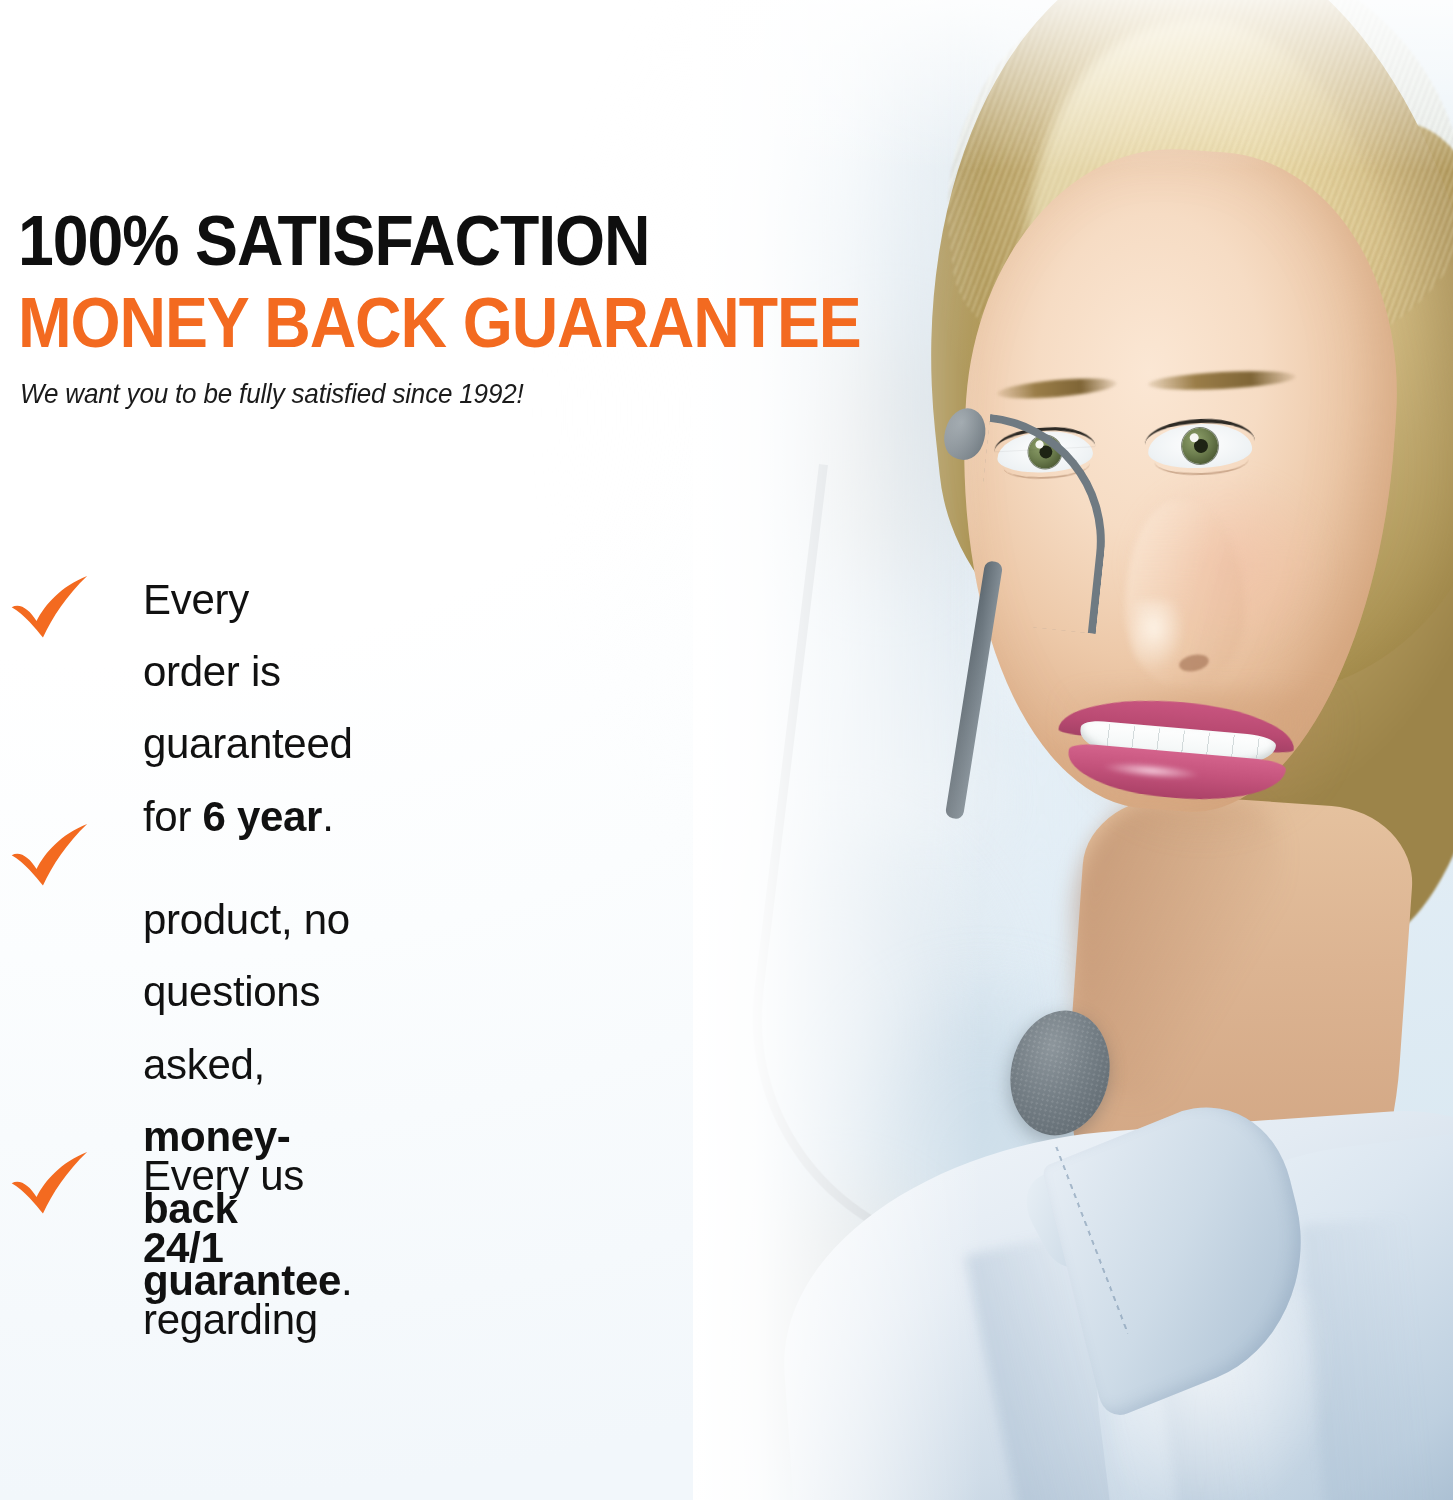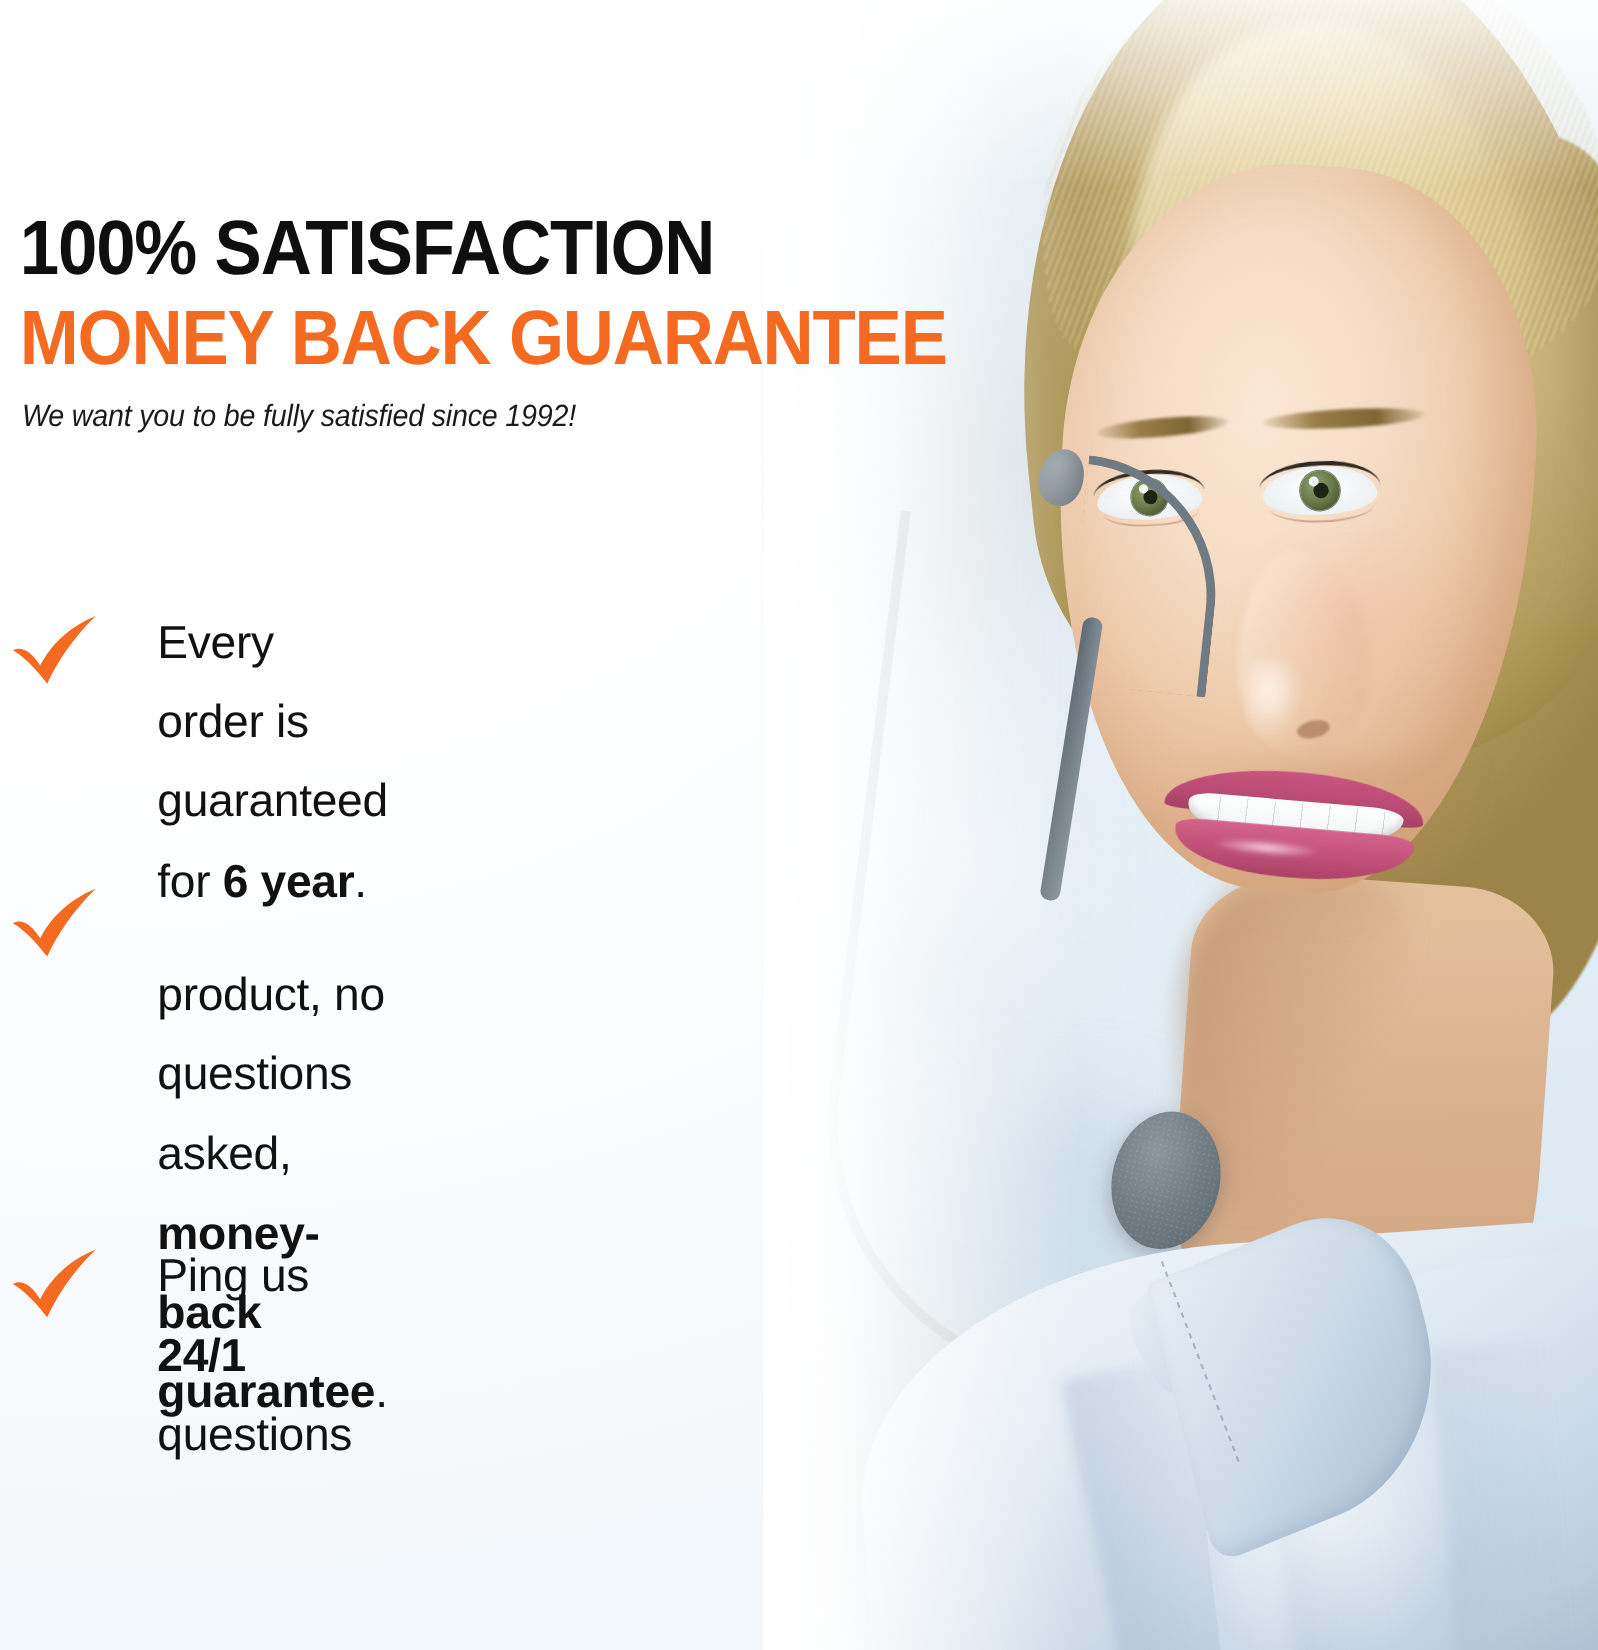--- a/index.html
+++ b/index.html
@@ -382,21 +382,21 @@
   }
   .photo-fade-top {
     position: absolute;
     left: 0; top: 0; width: 100%; height: 170px;
     background: linear-gradient(180deg, rgba(255,255,255,.85) 0%, rgba(255,255,255,0) 100%);
   }
 
   
   .content {
     position: absolute;
-    left: 0; top: 0;
+    left: 0; top: 16px;
     width: 1000px;
     height: 1355px;
   }
   .headline-1, .headline-2 {
     position: absolute;
     left: 18px;
     font-weight: 800;
     font-size: 70px;
     line-height: 1;
     letter-spacing: -1.2px;
@@ -556,18 +556,18 @@
         </span>
         <div class="btext"><br><span>product, no questions asked,</span><br><b>money-back guarantee</b><span>.</span></div>
       </div>
 
       <div class="bullet b3">
         <span class="tick">
           <svg viewBox="0 0 100 100" width="92" height="92" aria-hidden="true">
             <path d="M4 47 C13 42 23 49 31 62 C40 44 58 24 86 13 C64 34 48 58 38 80 C30 70 18 55 4 47 Z" fill="#F36A20"></path>
           </svg>
         </span>
-        <div class="btext"><span>Ping us </span><b>24/1</b><span> questions</span><br></div>
+        <div class="btext"><span>Every us </span><b>24/1</b><span> regarding</span><br></div>
       </div>
 
     </div>
   </div>
 </div>
 
 </body></html>

